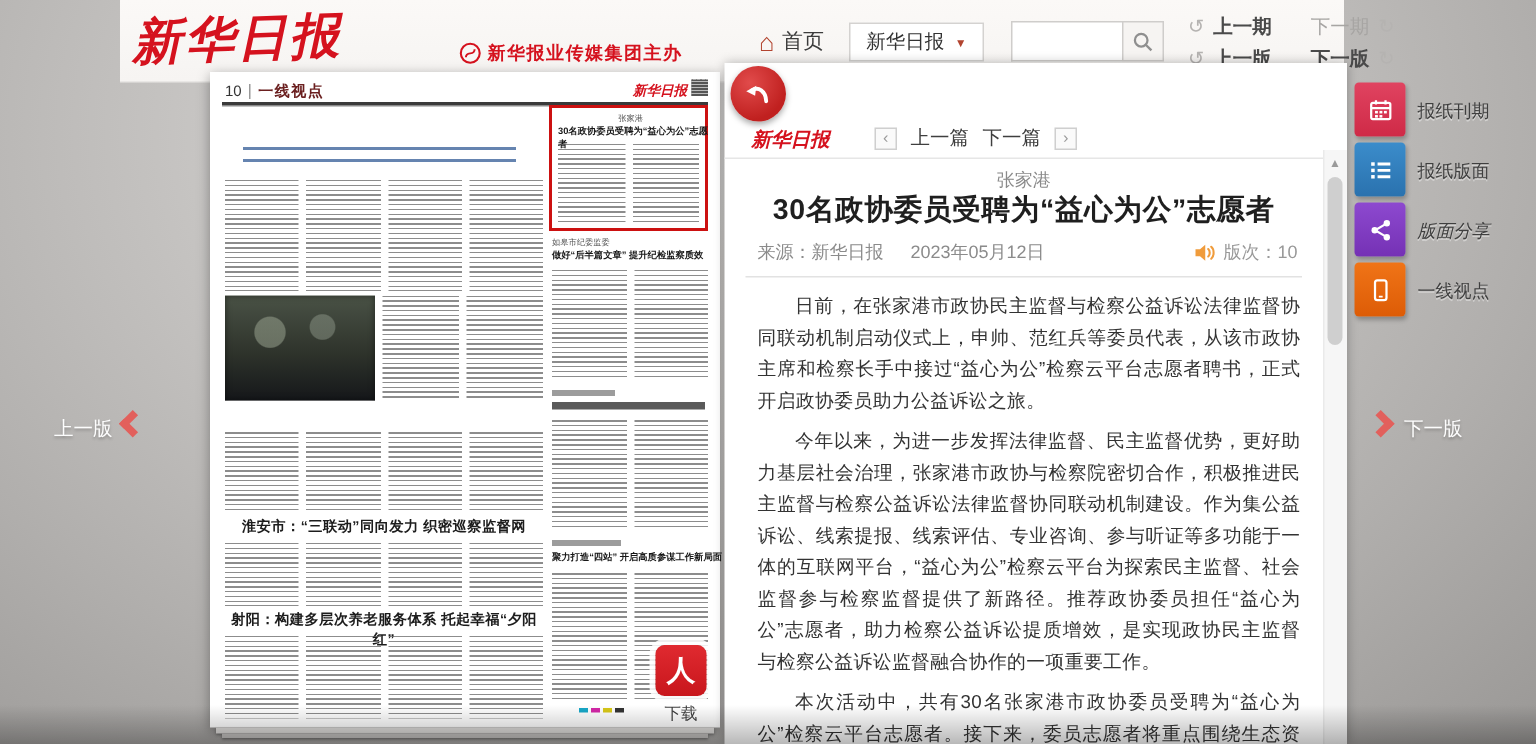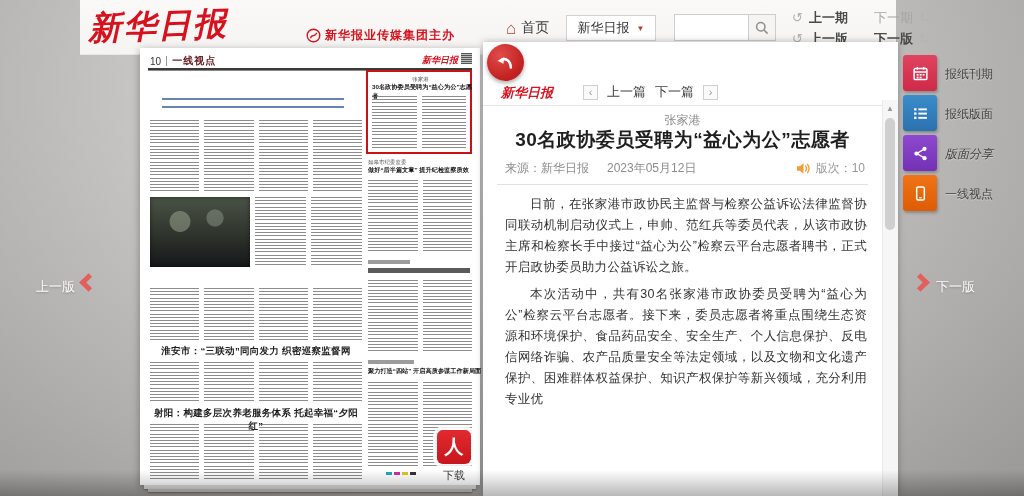--- a/index.html
+++ b/index.html
@@ -348,20 +348,21 @@
           <path d="M9.5 4 C10.8 5.2 10.8 7.8 9.5 9" fill="none" stroke="#f09c3c" stroke-width="1.4" stroke-linecap="round"></path>
           <path d="M11.5 2.5 C13.6 4.3 13.6 8.7 11.5 10.5" fill="none" stroke="#f09c3c" stroke-width="1.4" stroke-linecap="round"></path>
         </svg>
         <span>版次：10</span>
       </span>
     </div>
     <div class="abs pn-div2"></div>
 
     <div class="abs art-body">
       <p>日前，在张家港市政协民主监督与检察公益诉讼法律监督协同联动机制启动仪式上，申帅、范红兵等委员代表，从该市政协主席和检察长手中接过“益心为公”检察云平台志愿者聘书，正式开启政协委员助力公益诉讼之旅。</p>
+      <p>今年以来，为进一步发挥法律监督、民主监督优势，更好助力基层社会治理，张家港市政协与检察院密切合作，积极推进民主监督与检察公益诉讼法律监督协同联动机制建设。作为集公益诉讼、线索提报、线索评估、专业咨询、参与听证等多功能于一体的互联网平台，“益心为公”检察云平台为探索民主监督、社会监督参与检察监督提供了新路径。推荐政协委员担任“益心为公”志愿者，助力检察公益诉讼提质增效，是实现政协民主监督与检察公益诉讼监督融合协作的一项重要工作。</p>
       <p>本次活动中，共有30名张家港市政协委员受聘为“益心为公”检察云平台志愿者。接下来，委员志愿者将重点围绕生态资源和环境保护、食品药品安全、安全生产、个人信息保护、反电信网络诈骗、农产品质量安全等法定领域，以及文物和文化遗产保护、困难群体权益保护、知识产权保护等新兴领域，充分利用专业优</p>
     </div>
 
     <div class="abs scroll-track"></div>
     <div class="abs scroll-up">▲</div>
     <div class="abs scroll-thumb"></div>
   </div>
 
   <div class="abs side-btn sb-red" style="left:903px; top:55px;">
     <svg width="17" height="17" viewBox="0 0 16 16">

